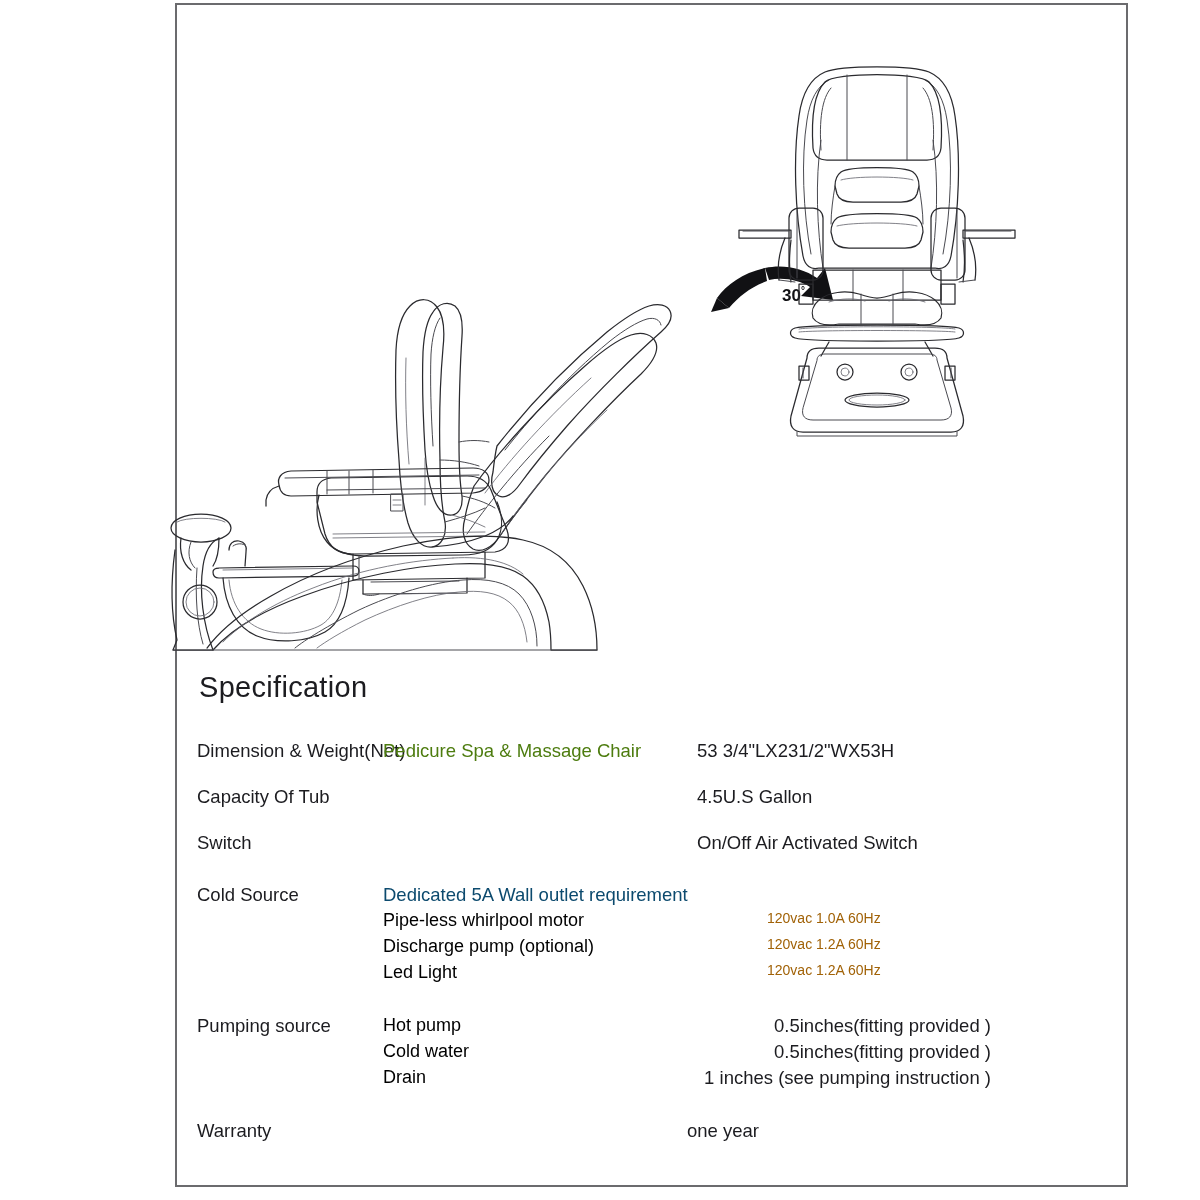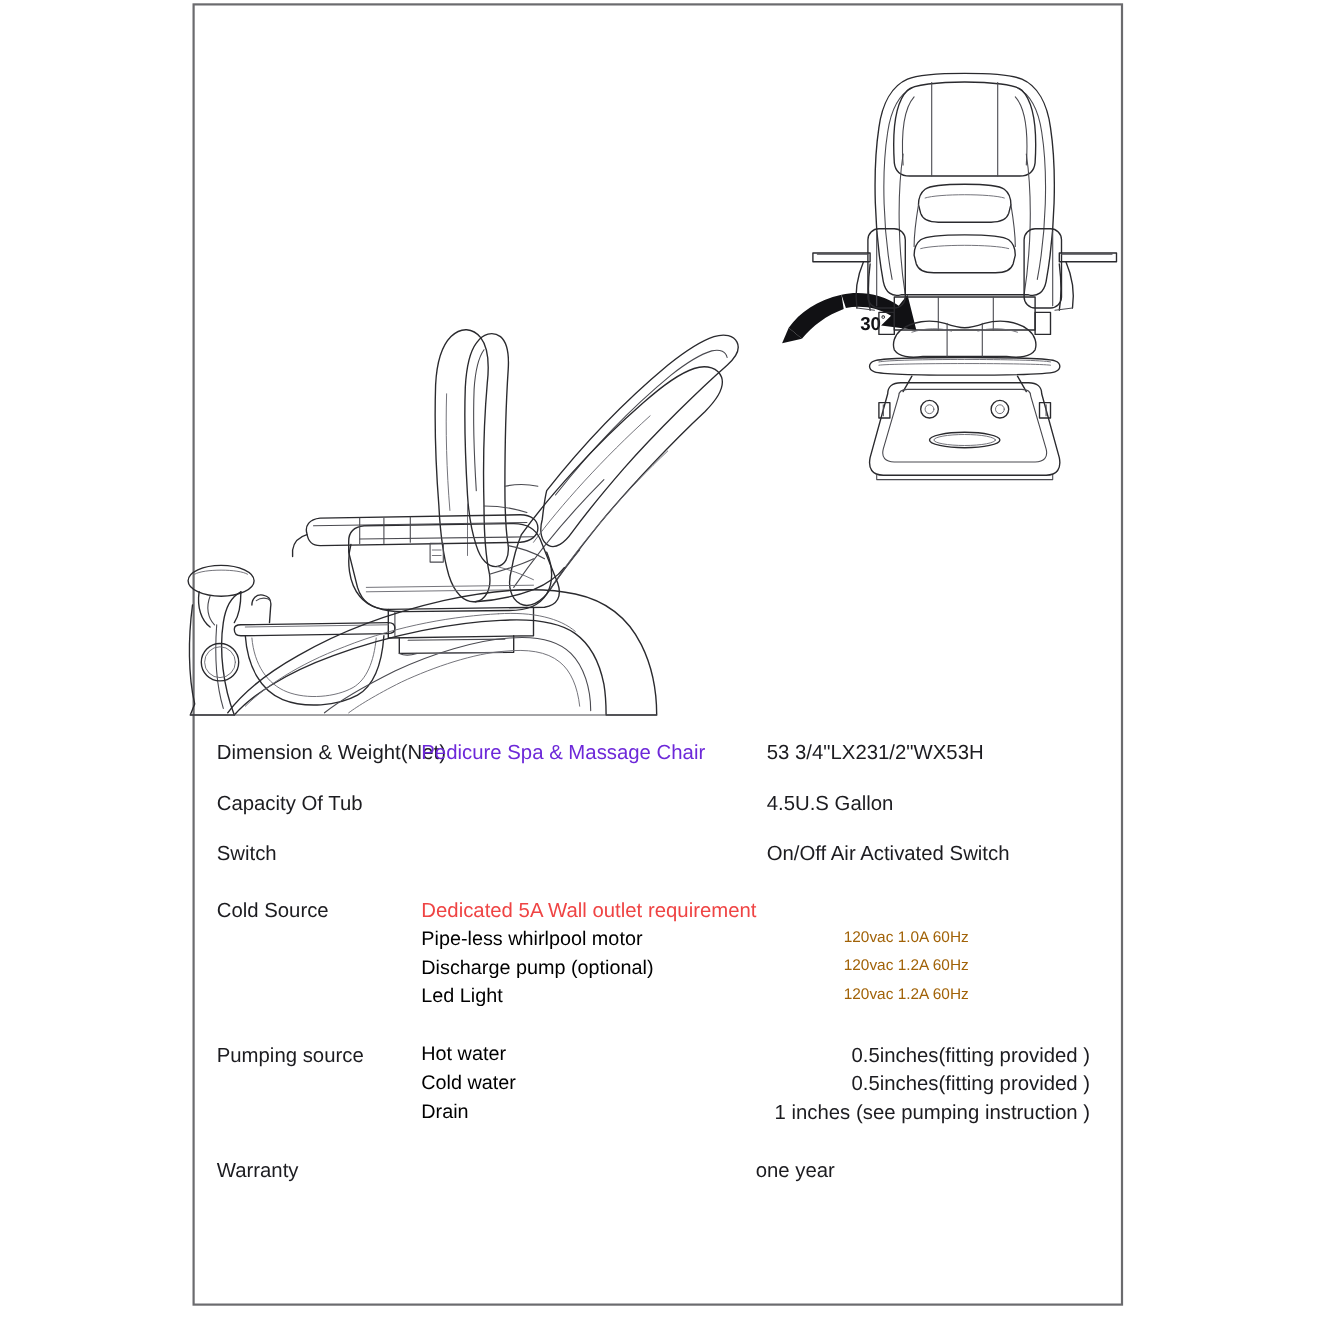--- a/index.html
+++ b/index.html
@@ -14,21 +14,21 @@
     color: #1a1a1a;
     overflow: hidden;
     position: relative;
   }
 
   
   #page-frame {
     position: absolute;
     left: 175px;
     top: 3px;
-    width: 846px;
+    width: 953px;
     height: 1184px;
     border: 2px solid #6b6b6e;
     background: #ffffff;
     box-sizing: border-box;
   }
 
   
   #drawings {
     position: absolute;
     left: 0;
@@ -118,21 +118,21 @@
     width: 175px;
     font-size: 18.5px;
     color: #1c1c20;
     white-space: nowrap;
   }
   .spec-mid {
     position: absolute;
     left: 186px;
     top: 0;
     font-size: 18.5px;
-    color: #6d28d9;
+    color: #4d7c0f;
     white-space: nowrap;
   }
   .spec-val {
     position: absolute;
     left: 500px;
     top: 0;
     font-size: 18.5px;
     color: #1c1c20;
     white-space: nowrap;
   }
@@ -171,21 +171,21 @@
     top: 0;
     font-size: 18.5px;
     color: #1c1c20;
     white-space: nowrap;
   }
   .head-note {
     position: absolute;
     left: 186px;
     top: 0;
     font-size: 18.5px;
-    color: #ef4444;
+    color: #0c4a6e;
     white-space: nowrap;
   }
 </style>
 </head>
 <body>
 
 <div id="page-frame">
 
   <div id="drawings">
 
@@ -388,20 +388,21 @@
           <path class="ln-thin" d="M214 308 L214 318"></path>
 
           <path class="ln-thin" d="M60 372 L60 376 L220 376 L220 372"></path>
         </g>
       </svg>
     </div>
   </div>
 
   <div id="spec">
 
+    <h1 id="spec-title">Specification</h1>
 
     <div class="spec-row">
       <div class="row-h"></div>
       <span class="spec-label">Dimension &amp; Weight(Net)</span>
       <span class="spec-mid">Pedicure Spa &amp; Massage Chair</span>
       <span class="spec-val">53 3/4"LX231/2"WX53H</span>
     </div>
 
     <div class="spec-row">
       <div class="row-h"></div>
@@ -433,21 +434,21 @@
           <span class="sub-name">Led Light</span>
           <span class="sub-val-left">120vac 1.2A 60Hz</span>
         </div>
       </div>
     </div>
 
     <div class="spec-row group">
       <span class="spec-label">Pumping source</span>
       <div class="sub-list">
         <div class="sub-item">
-          <span class="sub-name">Hot water</span>
+          <span class="sub-name">Hot pump</span>
           <span class="sub-val-right">0.5inches(fitting provided )</span>
         </div>
         <div class="sub-item">
           <span class="sub-name">Cold water</span>
           <span class="sub-val-right">0.5inches(fitting provided )</span>
         </div>
         <div class="sub-item">
           <span class="sub-name">Drain</span>
           <span class="sub-val-right">1 inches (see pumping instruction )</span>
         </div>

